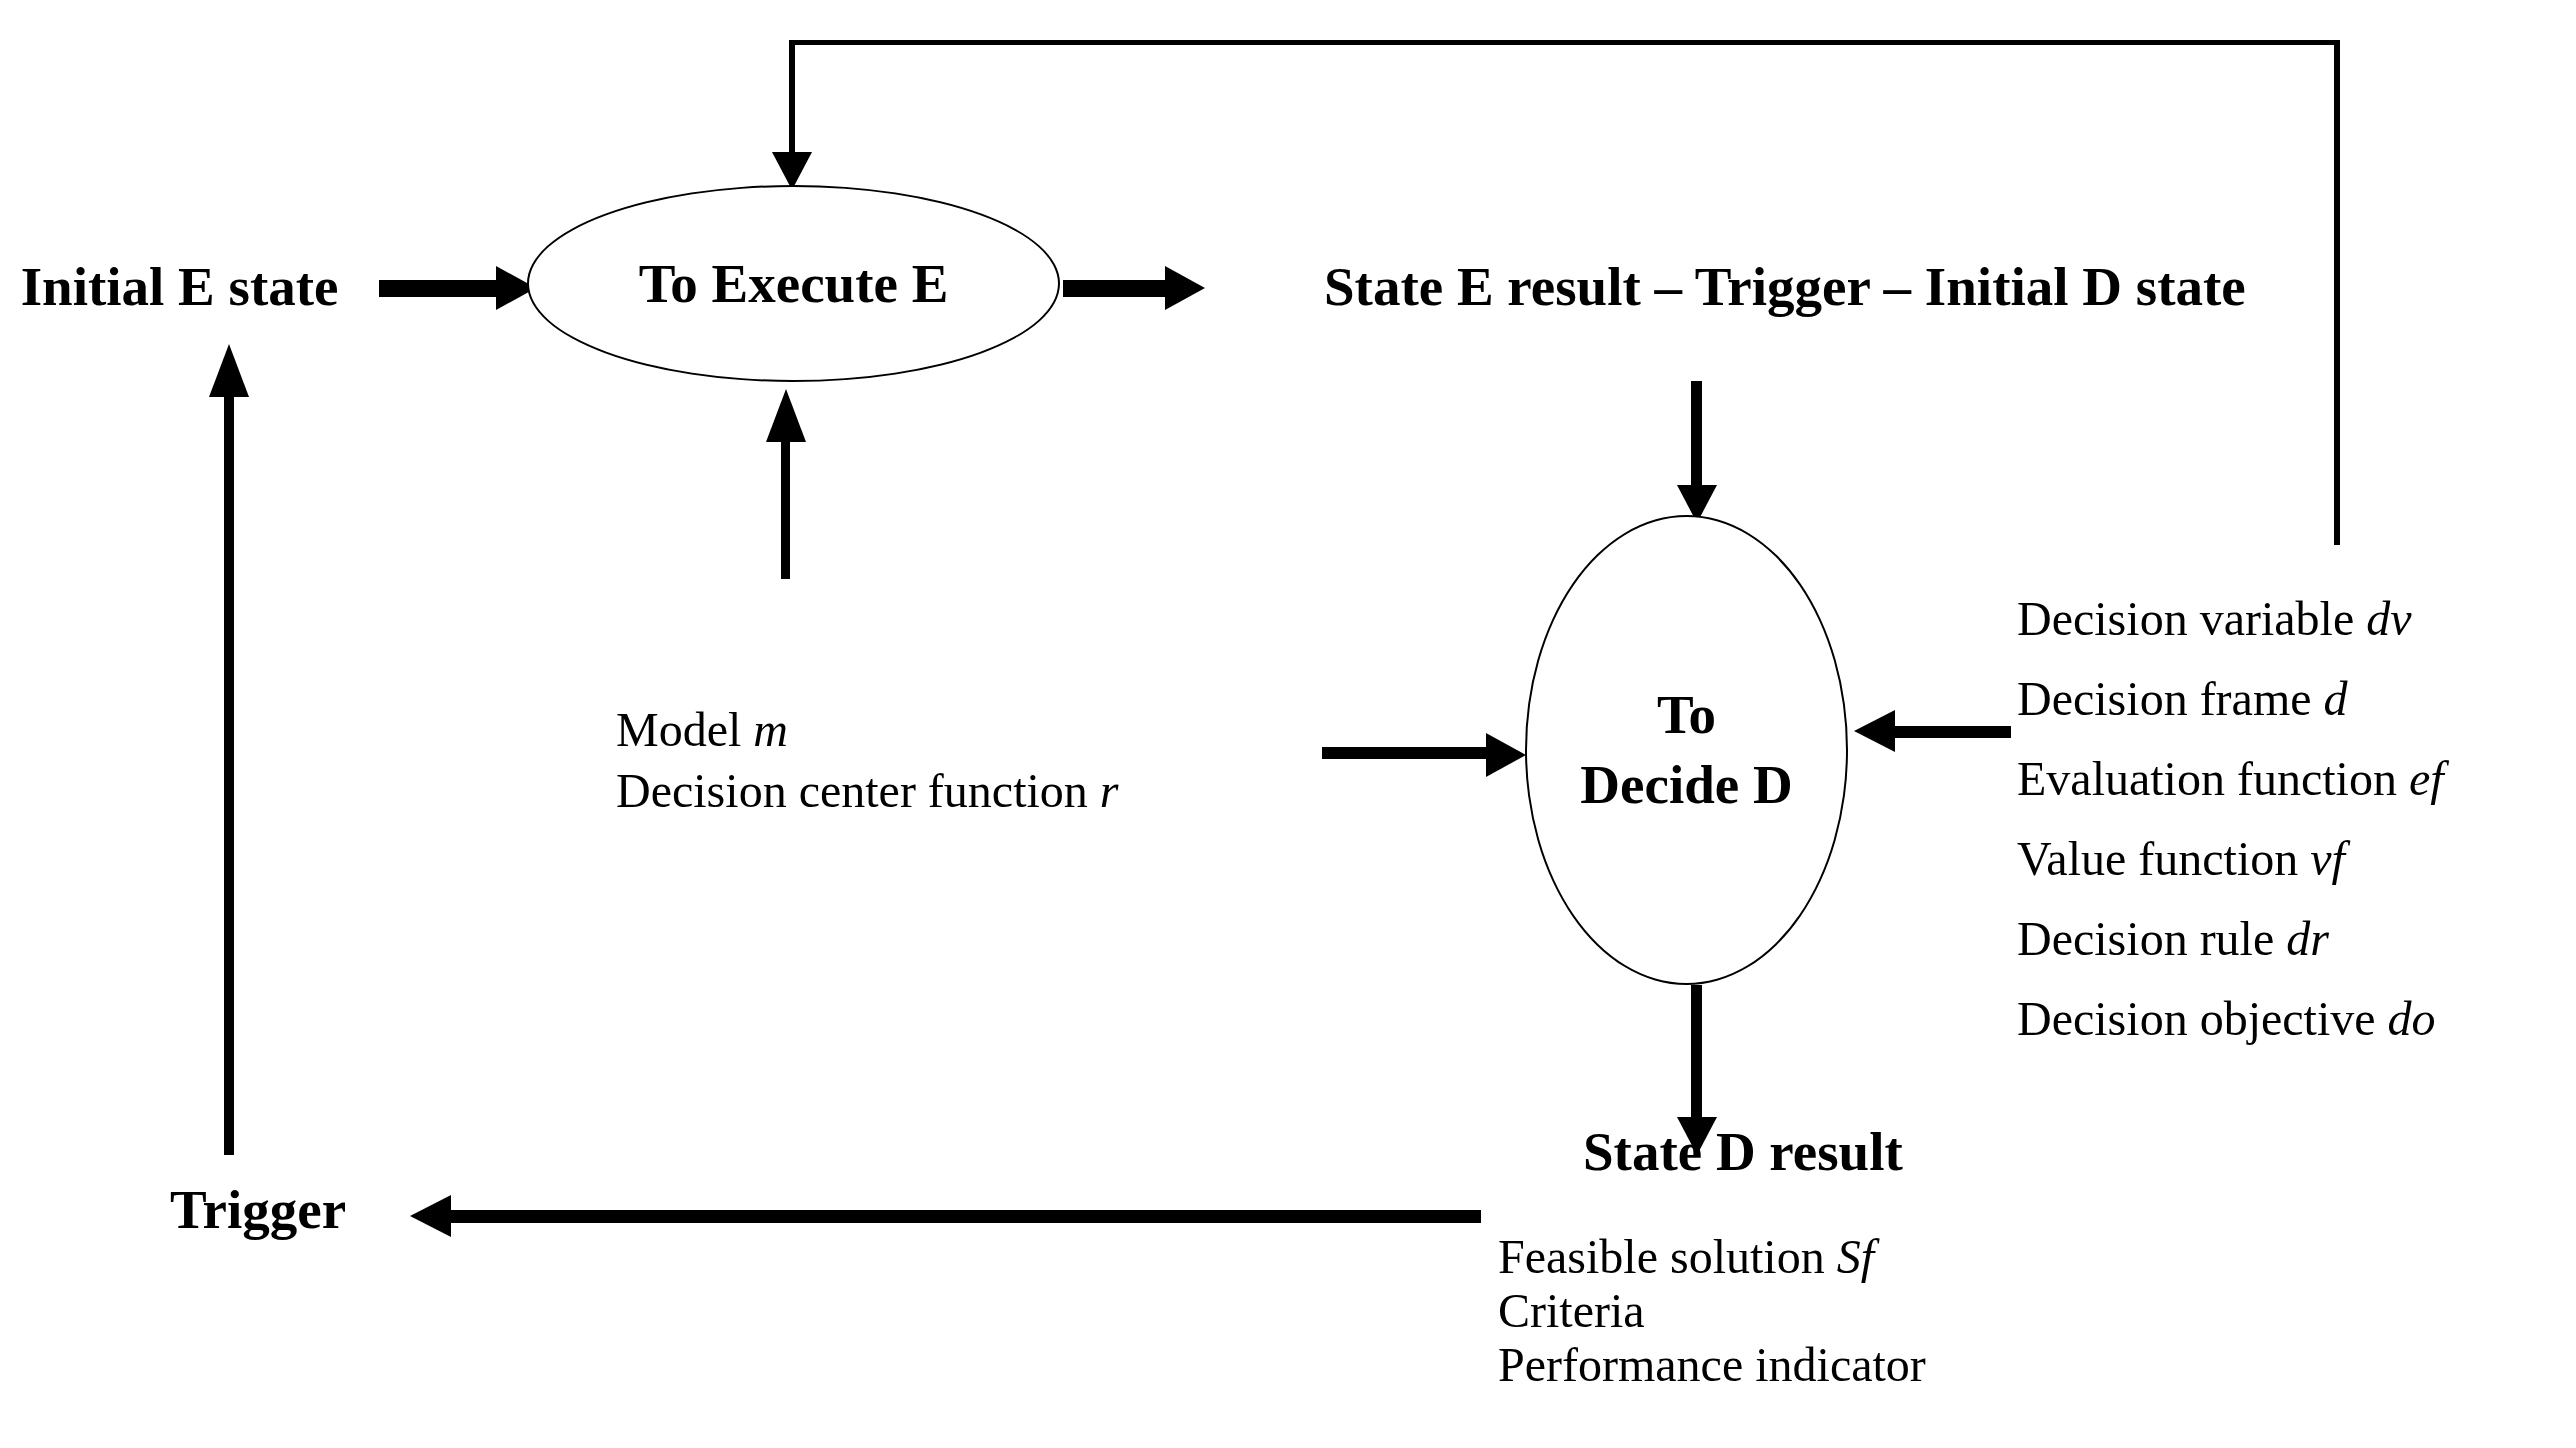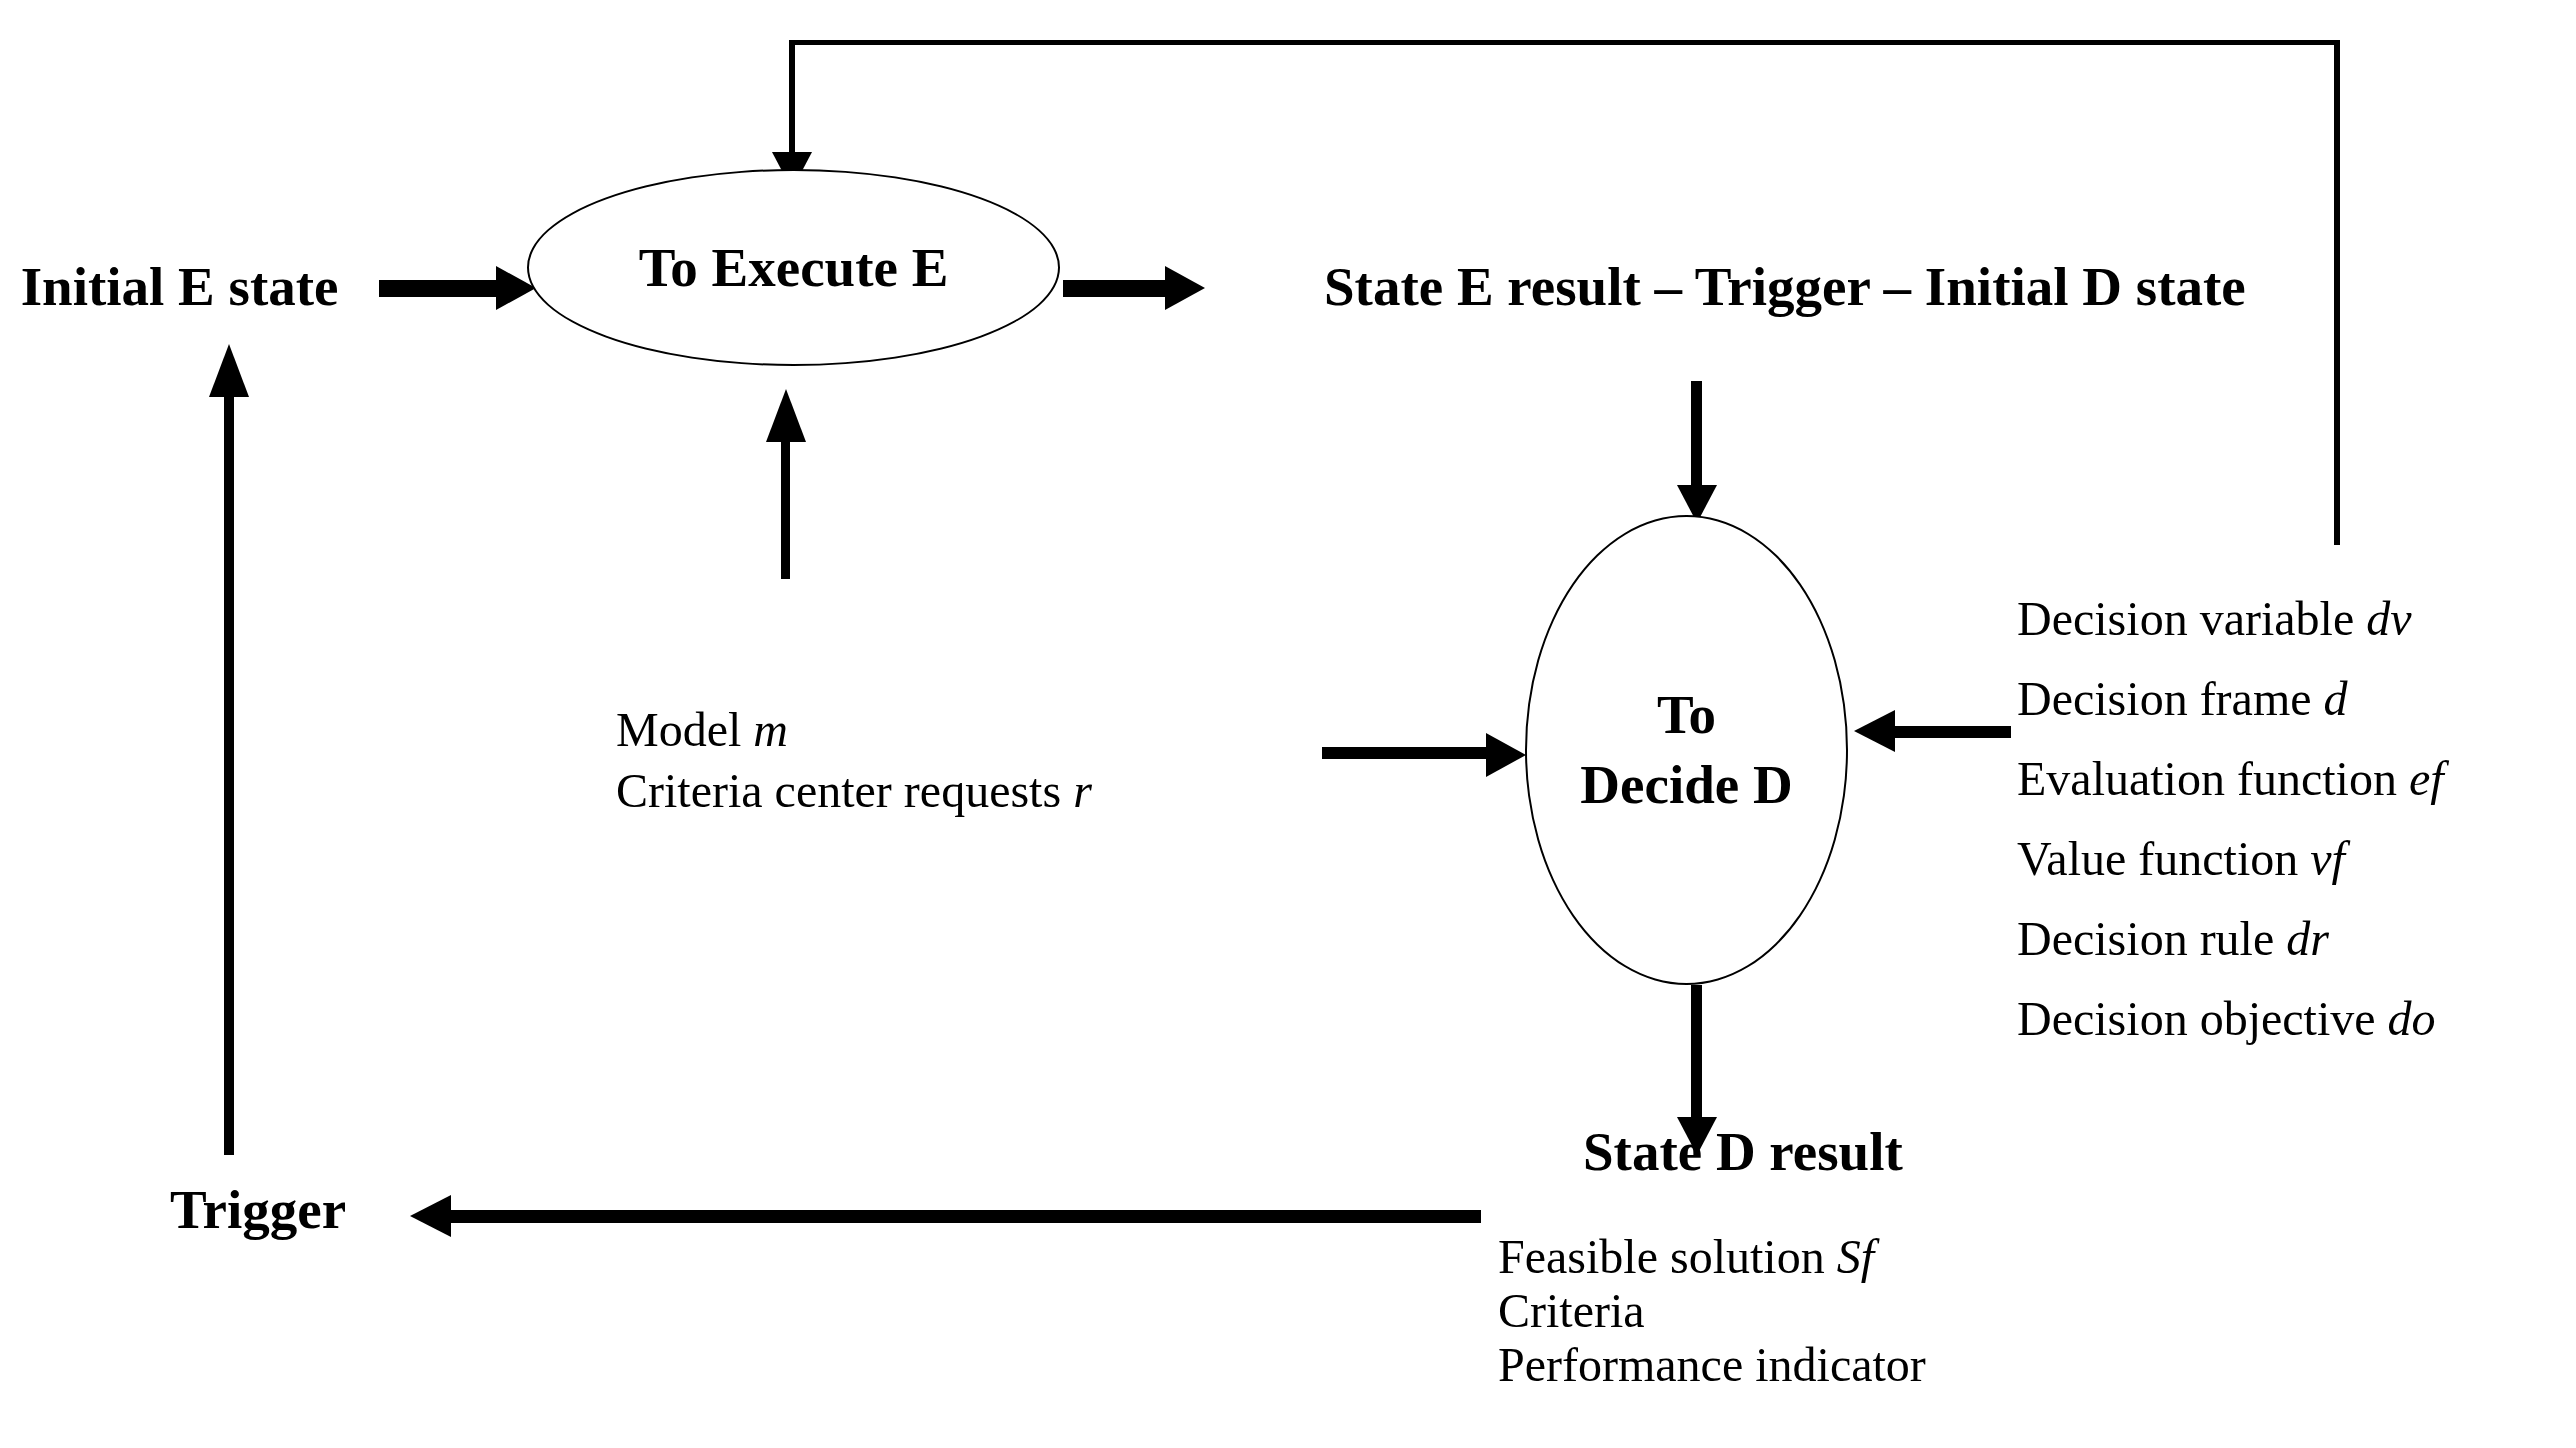--- a/index.html
+++ b/index.html
@@ -36,21 +36,21 @@
 
   <div class="line" style="left:791px;top:40px;width:1548px;height:5px;"></div>
   <div class="line" style="left:789px;top:40px;width:5.8px;height:114px;"></div>
   <div class="tri tri-down" style="left:772px;top:152px;"></div>
   <div class="line" style="left:2334px;top:40px;width:5.8px;height:505px;"></div>
 
   <div class="lbl" style="left:20.7px;top:255px;">Initial E state</div>
   <div class="line" style="left:379px;top:280px;width:119px;height:16.5px;"></div>
   <div class="tri tri-right" style="left:496px;top:266px;"></div>
 
-  <div class="ellipse" style="left:527px;top:169px;width:533px;height:197px;justify-content:center;">
+  <div class="ellipse" style="left:527px;top:185px;width:533px;height:197px;justify-content:center;">
     <div class="lbl">To Execute E</div>
   </div>
 
   <div class="line" style="left:1063px;top:280px;width:104px;height:16.5px;"></div>
   <div class="tri tri-right" style="left:1165px;top:266px;"></div>
 
   <div class="lbl" style="left:1324px;top:255px;">State E result – Trigger – Initial D state</div>
 
   <div class="line" style="left:1691px;top:381px;width:10.8px;height:106px;"></div>
   <div class="tri tri-down" style="left:1677px;top:485px;"></div>
@@ -60,21 +60,21 @@
       <span>To</span><br>
       <span>Decide D</span>
     </div>
   </div>
 
   <div class="list" style="left:616px;top:699px;">
     <div class="txt" style="line-height:61px;">
       <span>Model </span><i>m</i>
     </div>
     <div class="txt" style="line-height:61px;">
-      <span>Criteria center requests </span><i>r</i>
+      <span>Decision center function </span><i>r</i>
     </div>
   </div>
 
   <div class="line" style="left:781px;top:440px;width:9px;height:139px;"></div>
   <div class="tri tri-up" style="left:766px;top:389px;"></div>
 
   <div class="line" style="left:1322px;top:747px;width:165px;height:11.6px;"></div>
   <div class="tri tri-right" style="left:1486px;top:733px;"></div>
 
   <div class="list" style="left:2017px;top:579px;">

